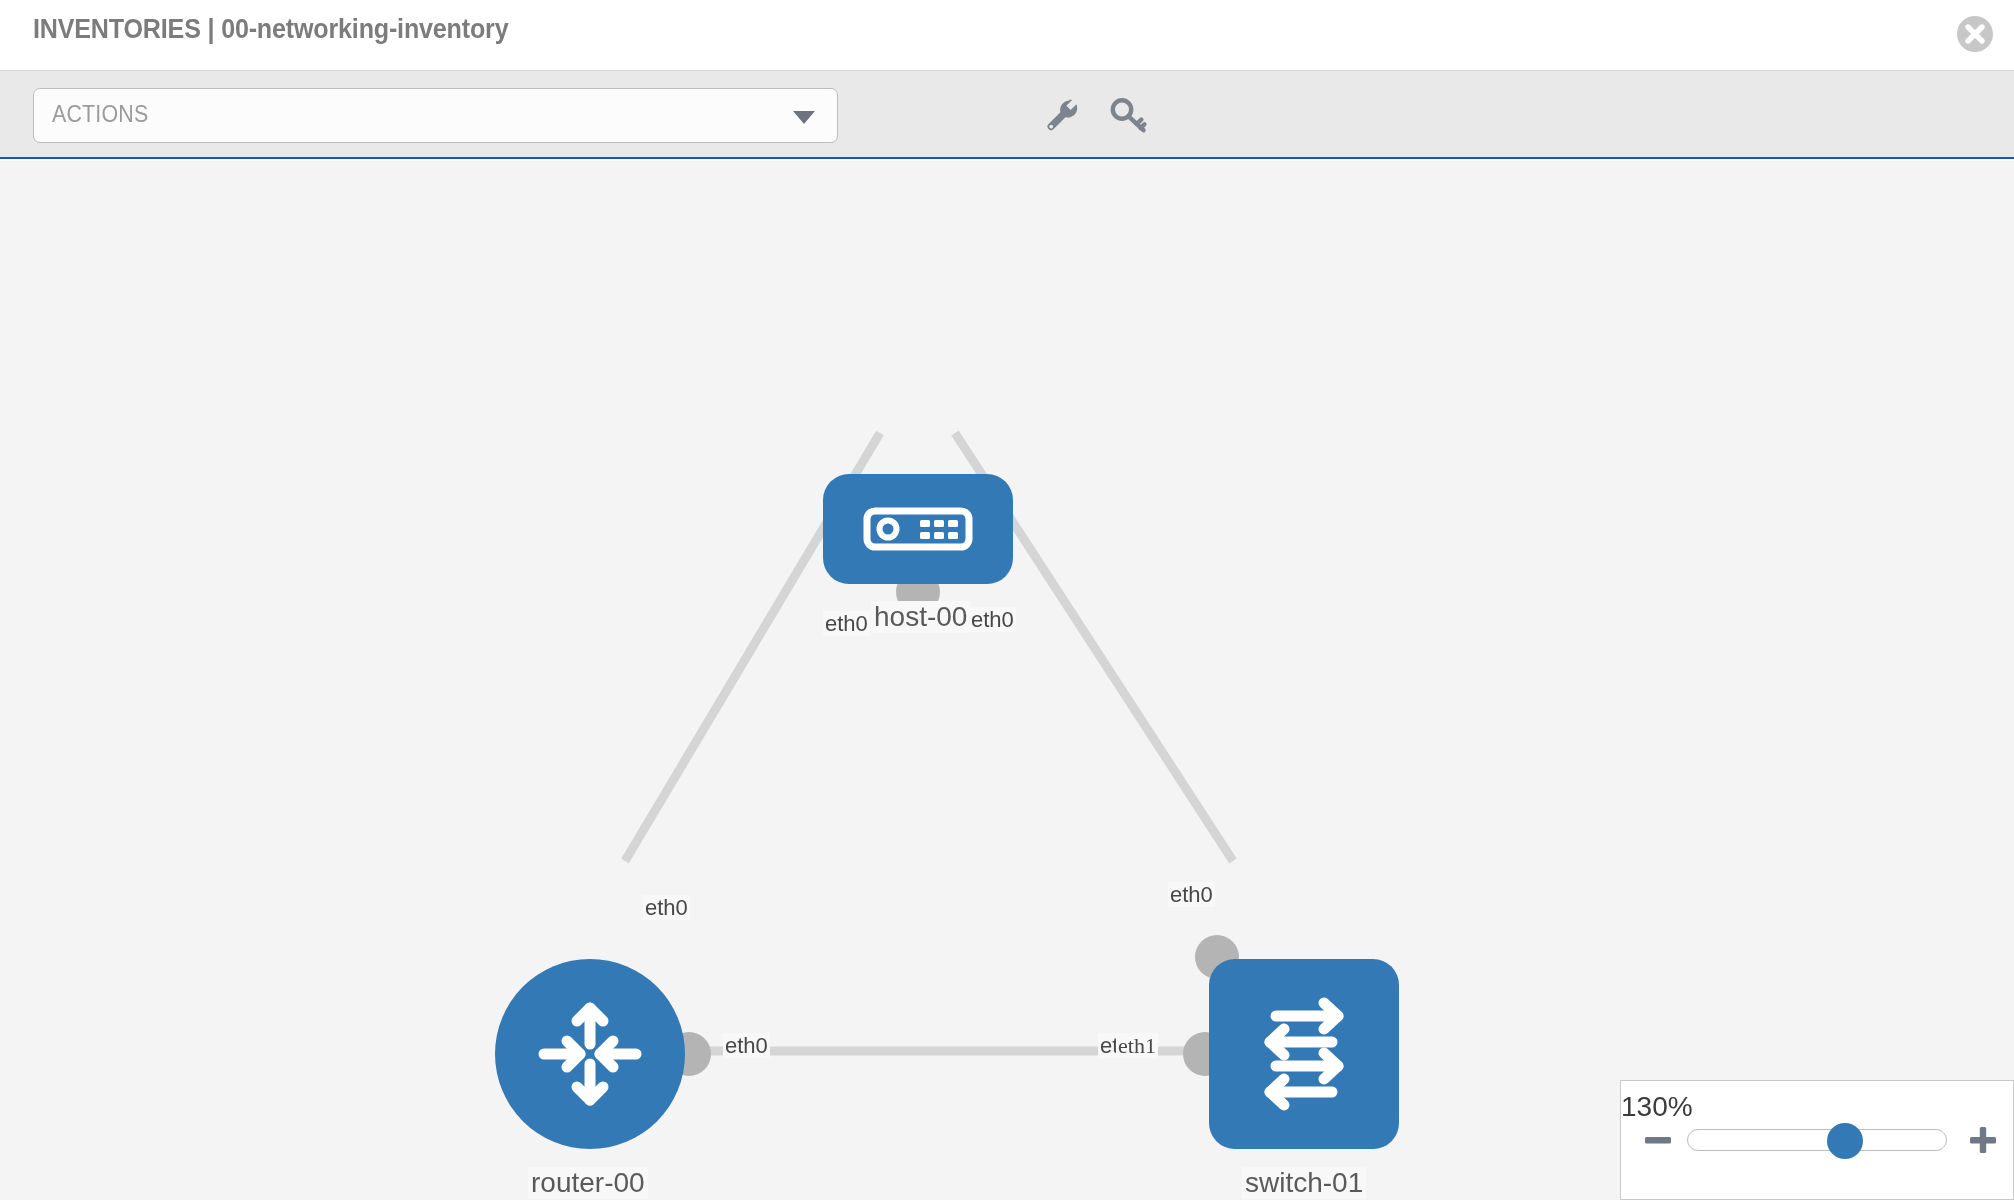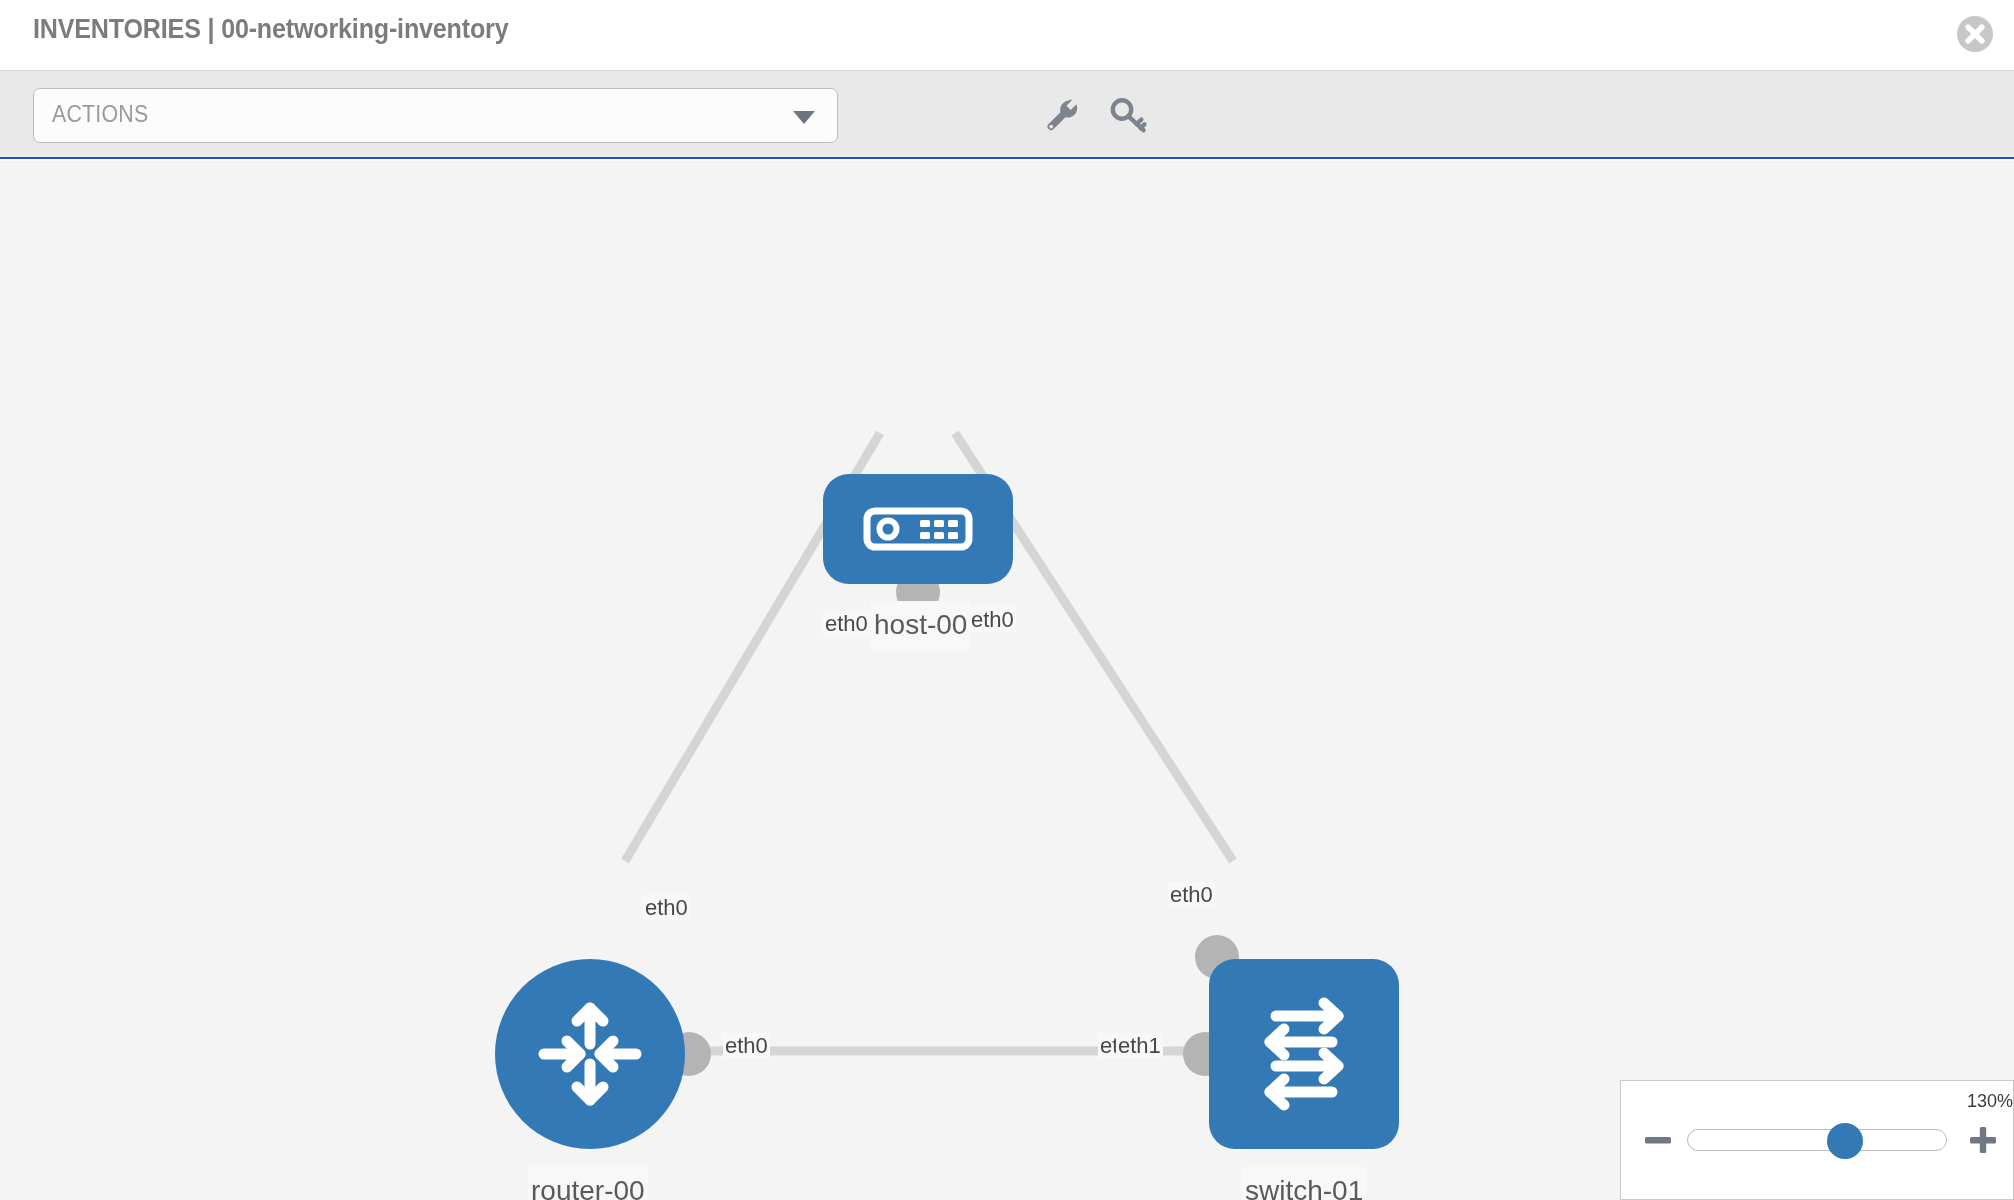--- a/index.html
+++ b/index.html
@@ -85,21 +85,21 @@
     align-items: center; justify-content: center; cursor: pointer;
   }
   .node-host   { width: 190px; height: 110px; border-radius: 26px; }
   .node-router { width: 190px; height: 190px; border-radius: 50%; }
   .node-switch { width: 190px; height: 190px; border-radius: 26px; }
   .node-shape svg { display: block; }
 
   .node-label {
     position: absolute; white-space: nowrap;
     font-size: 28px; color: #5a5a5a;
-    background: #f8f8f8; padding: 8px 3px;
+    background: #f8f8f8; padding: 0 3px;
   }
 
   .port {
     position: absolute; width: 44px; height: 44px; border-radius: 50%;
     background: #b4b4b4; cursor: pointer;
   }
 
   .iface-label {
     position: absolute; white-space: nowrap;
     font-size: 22px; color: #474747;
@@ -107,21 +107,21 @@
   }
 
   
   .zoom-panel {
     position: absolute; left: 1620px; top: 1080px;
     width: 394px; height: 120px;
     background: #ffffff; border: 1px solid #c9c9c9;
   }
   .zoom-level {
     position: absolute; left: 0; right: 0; top: 10px;
-    text-align: right; font-size: 18px; color: #3b3b3b;
+    text-align: left; font-size: 28px; color: #3b3b3b;
   }
   .zoom-minus, .zoom-plus {
     position: absolute; top: 42px; width: 34px; height: 34px; cursor: pointer;
   }
   .zoom-minus { left: 20px; }
   .zoom-plus  { left: 345px; }
   .zoom-minus svg, .zoom-plus svg { display: block; width: 34px; height: 34px; }
   .zoom-track {
     position: absolute; left: 66px; top: 48px;
     width: 260px; height: 22px;
@@ -260,21 +260,21 @@
       <div class="iface-label" style="left:969px; top:446px;">eth0</div>
 
       <div class="iface-label" style="left:643px; top:734px;">eth0</div>
 
       <div class="iface-label" style="left:1168px; top:721px;">eth0</div>
 
       <div class="iface-label" style="left:723px; top:872px;">eth0</div>
 
       <div class="iface-label" style="left:1098px; top:872px;">et</div>
 
-      <div class="iface-label" style="left:1116px; top:872px;">eth1</div>
+      <div class="iface-label" style="left:1116px; top:872px;font-family:Liberation Serif, serif;">eth1</div>
 
     </div>
   </div>
 
   <div class="zoom-panel">
     <div class="zoom-level">130%</div>
 
     <div class="zoom-minus">
       <svg viewBox="0 0 34 34" aria-hidden="true">
         <rect x="4" y="14" width="26" height="6.4" rx="1.5" fill="#6f7884"></rect>

